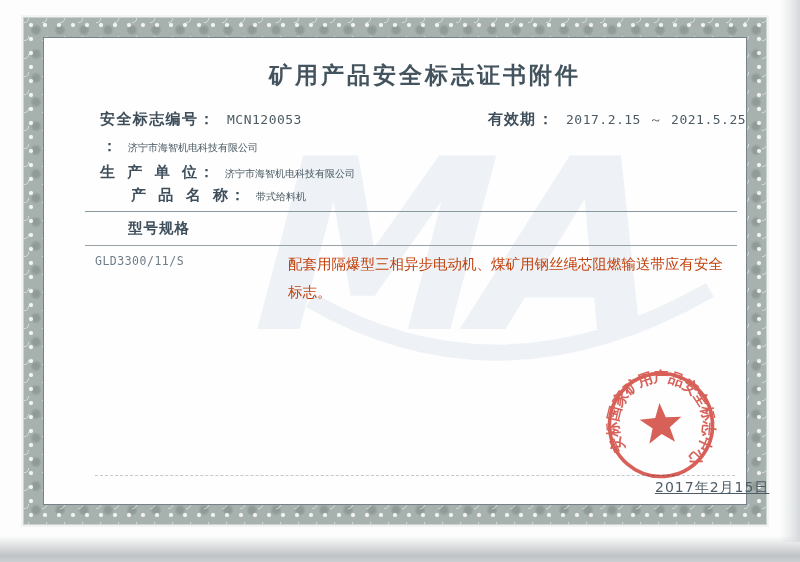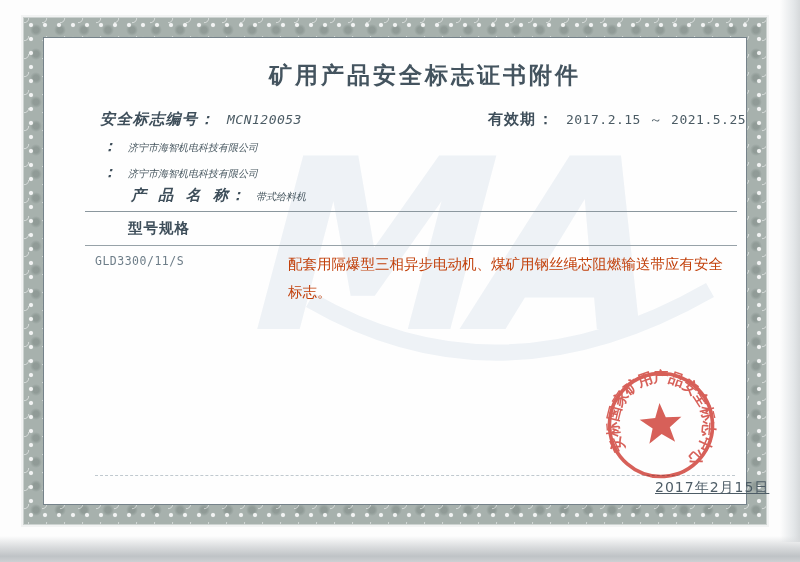--- a/index.html
+++ b/index.html
@@ -46,21 +46,21 @@
   .watermark-swoosh{position:absolute;left:300px;top:260px;z-index:1;}
 
   .content{position:absolute;inset:0;z-index:2;}
 
   .cert-title{
     position:absolute;top:60px;left:50%;transform:translateX(-50%);
     margin-left:25px;white-space:nowrap;
     font-size:23px;font-weight:bold;letter-spacing:3px;color:#44545f;
   }
 
-  .frow{position:absolute;left:100px;display:flex;align-items:baseline;white-space:nowrap;font-style:italic;}
+  .frow{position:absolute;left:100px;display:flex;align-items:baseline;white-space:nowrap;}
   .flabel{
     display:inline-block;width:97px;font-size:15px;font-weight:bold;color:#3e4e5a;
     text-align:justify;text-align-last:justify;
   }
   .fcolon{font-size:15px;font-weight:bold;color:#3e4e5a;margin-left:2px;}
   .fvalue{margin-left:11px;font-size:10px;color:#46565f;}
   .fvalue-mono{margin-left:13px;font-size:13px;font-family:"DejaVu Sans Mono","Liberation Mono",monospace;color:#4b5b64;letter-spacing:.5px;}
 
   .validity-row{position:absolute;left:488px;top:110px;display:flex;align-items:baseline;white-space:nowrap;}
   .vlabel{font-size:15px;font-weight:bold;color:#3e4e5a;letter-spacing:1px;}
@@ -110,20 +110,21 @@
         <span class="fcolon">：</span>
       <span class="fvalue-mono">2017.2.15 ～ 2021.5.25</span>
     </div>
 
     <div class="frow" style="top:137px;">
         <span class="fcolon">：</span>
       <span class="fvalue">济宁市海智机电科技有限公司</span>
     </div>
 
     <div class="frow" style="top:163px;">
+      <span class="flabel">生 产 单 位</span>
         <span class="fcolon">：</span>
       <span class="fvalue">济宁市海智机电科技有限公司</span>
     </div>
 
     <div class="frow" style="top:186px;margin-left:31px;">
       <span class="flabel">产 品 名 称</span>
         <span class="fcolon">：</span>
       <span class="fvalue">带式给料机</span>
     </div>
 

